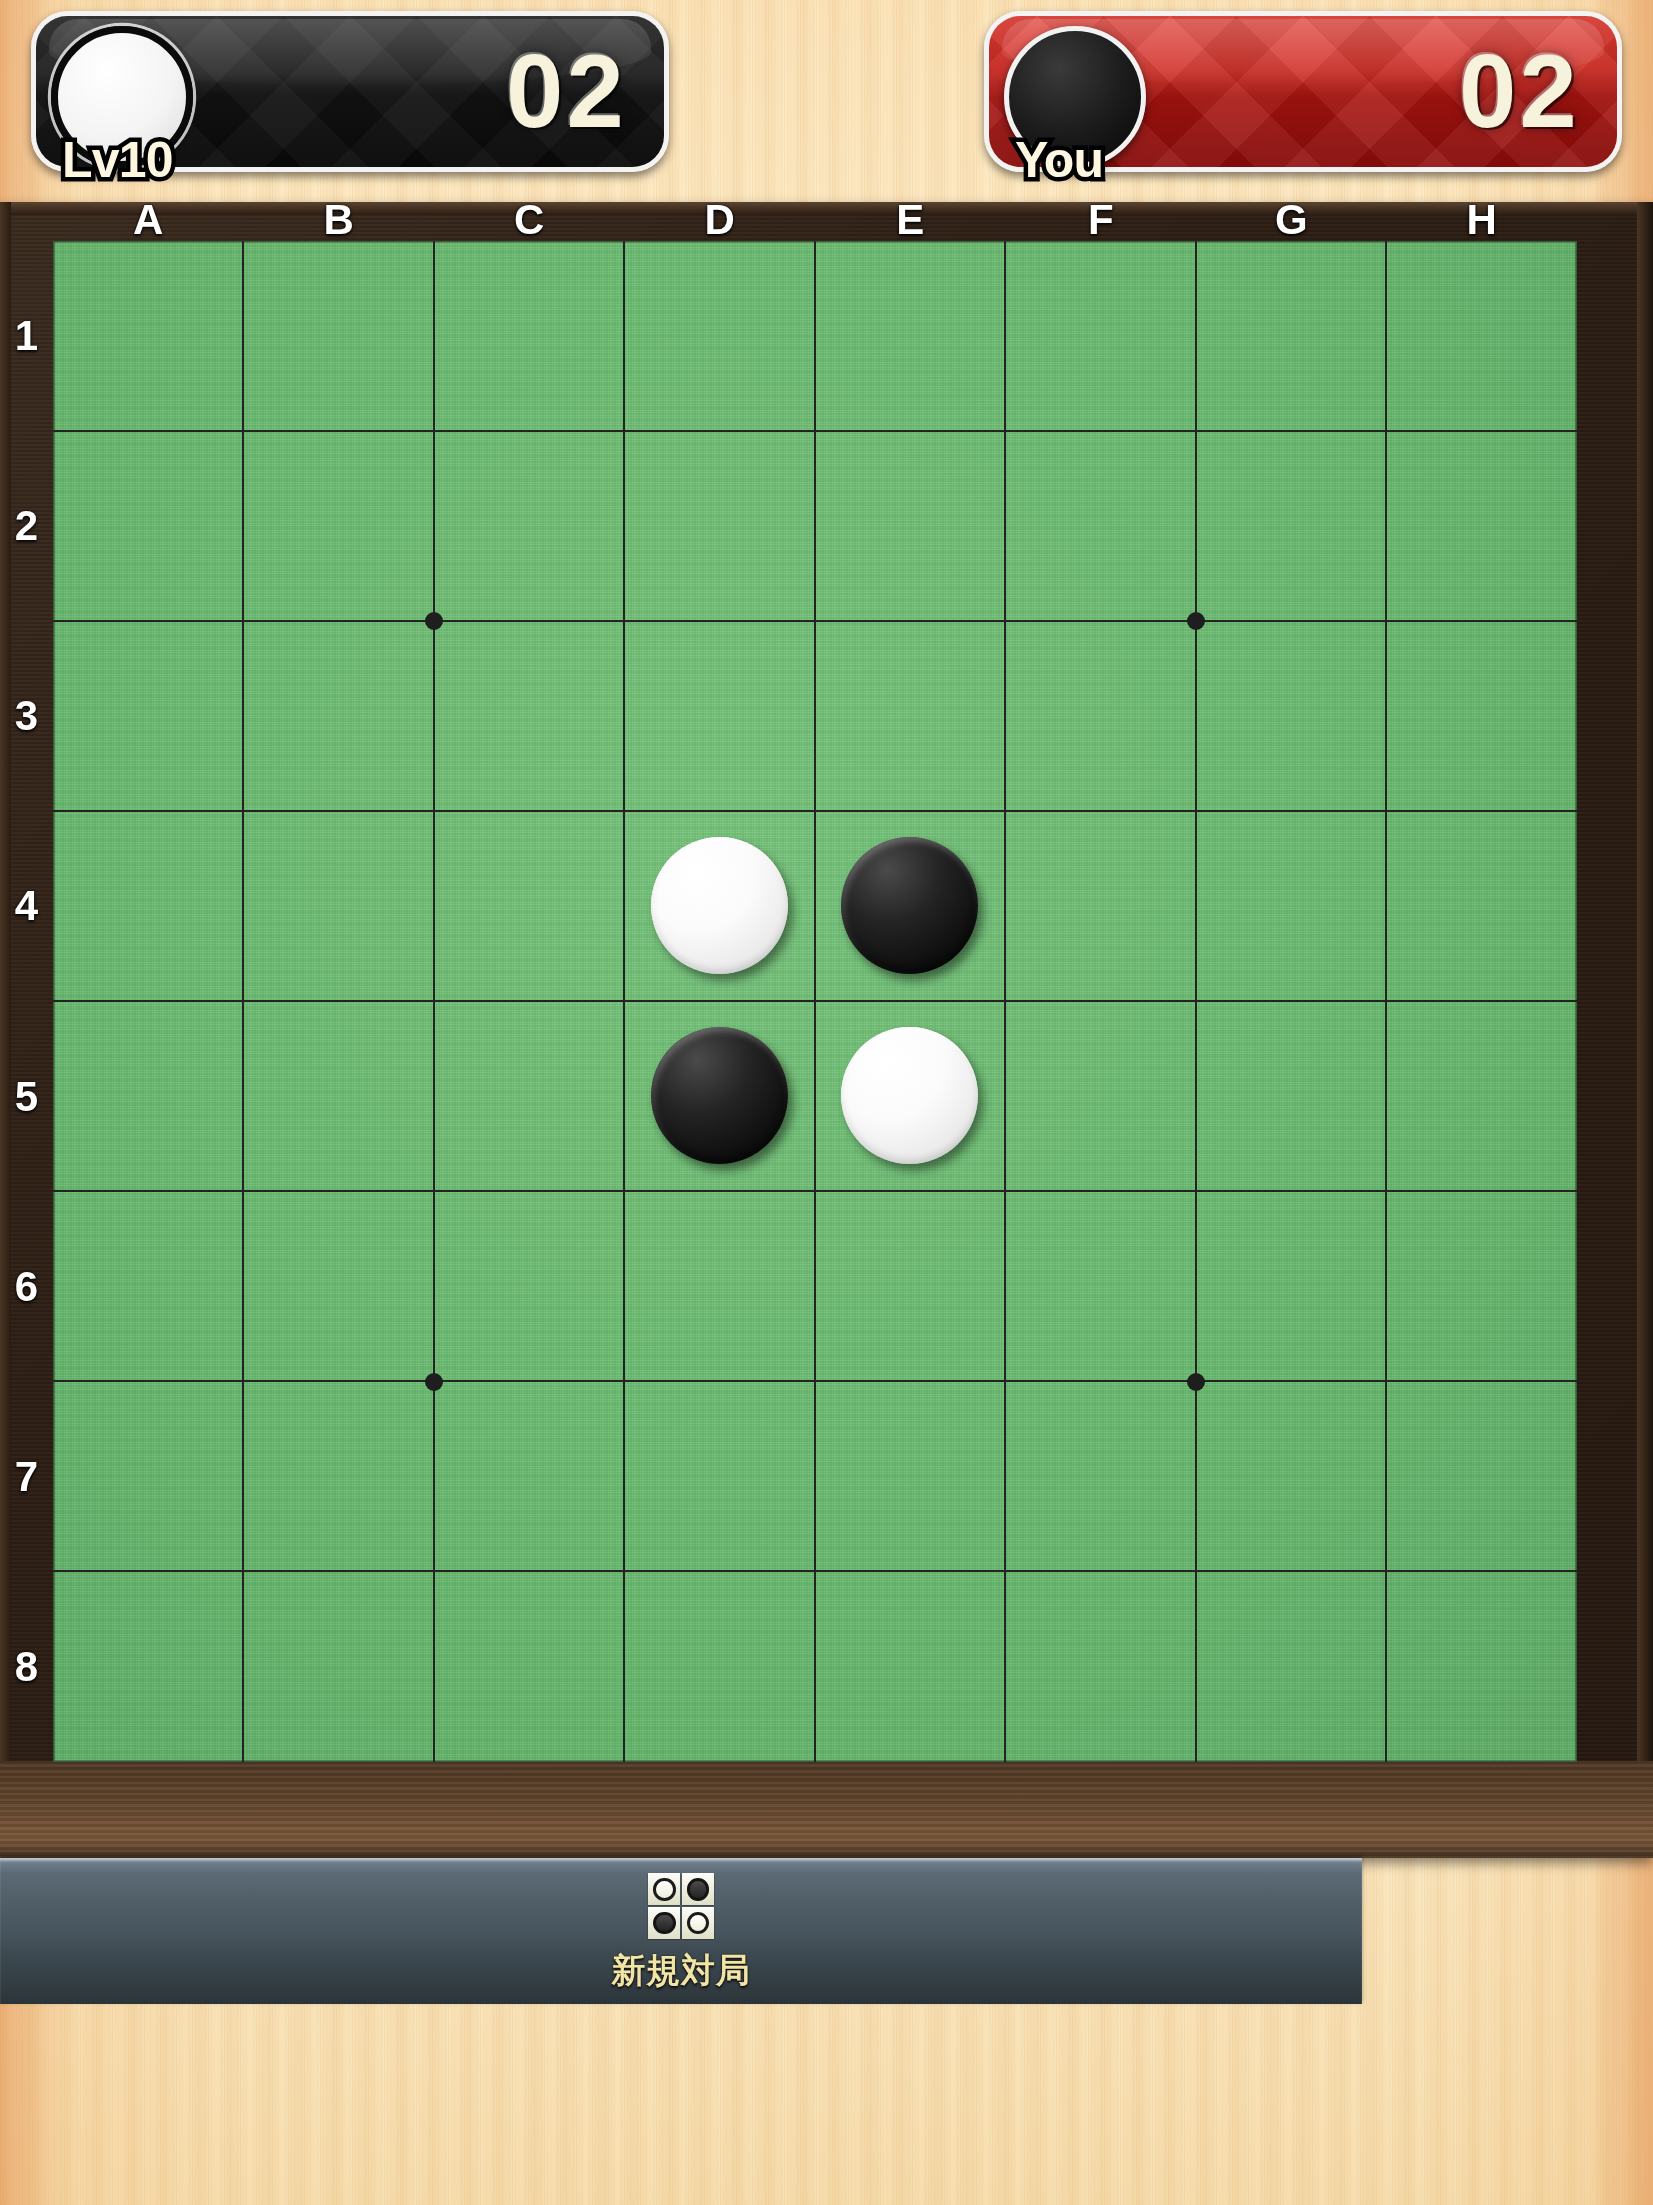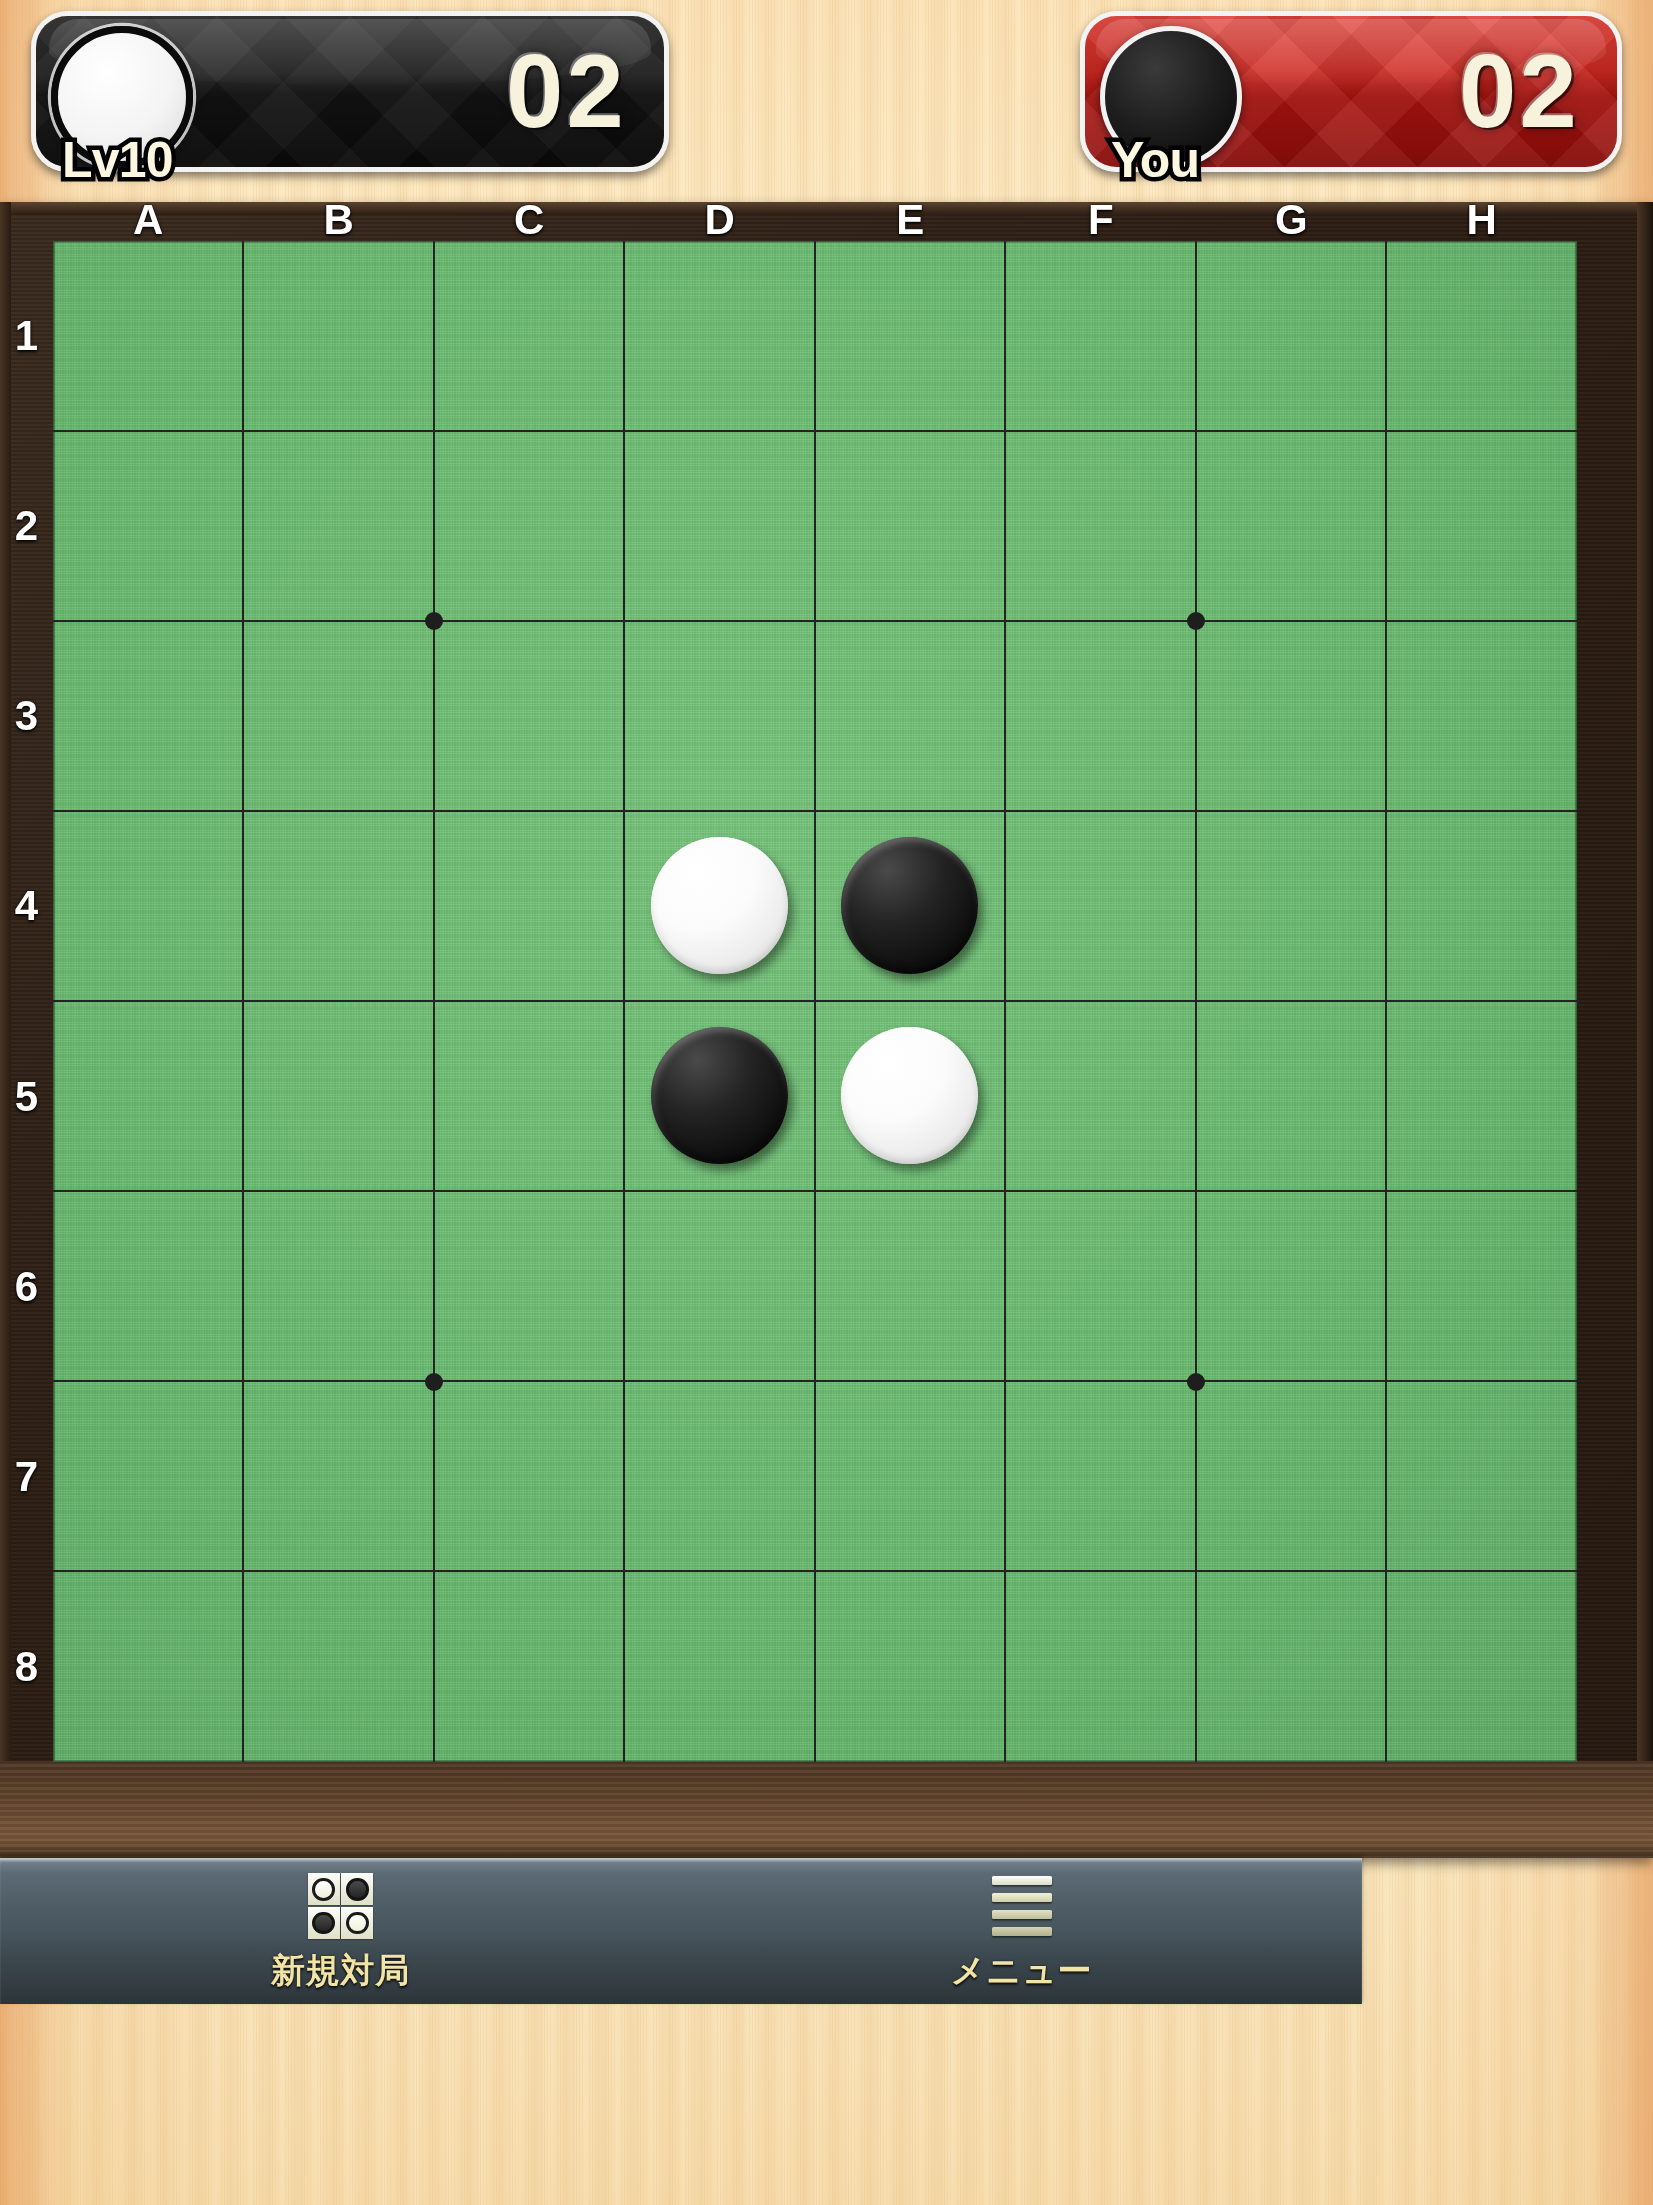--- a/index.html
+++ b/index.html
@@ -48,21 +48,21 @@
     box-shadow: 0 4.8px 8px rgba(0,0,0,0.45), inset 0 2.4px 4.8px rgba(255,255,255,0.22);
     overflow: visible;
   }
   .panel-inner {
     position: absolute;
     inset: 0;
     border-radius: 31.5px;
     overflow: hidden;
   }
   .panel-cpu { left: 31px; width: 638px; }
-  .panel-you { right: 31px; width: 542px; }
+  .panel-you { right: 31px; width: 638px; }
 
   .bg-cpu {
     position: absolute; inset: 0;
     background:
       repeating-linear-gradient(45deg, rgba(255,255,255,0.030) 0 47px, rgba(0,0,0,0.03) 47px 94px),
       repeating-linear-gradient(-45deg, rgba(255,255,255,0.030) 0 47px, rgba(0,0,0,0.03) 47px 94px),
       linear-gradient(180deg, #2e2e2e 0%, #242424 38%, #121212 52%, #080808 100%);
   }
   .bg-you {
     position: absolute; inset: 0;
@@ -487,28 +487,17 @@
           <div class="ng-tile">
               <div class="ng-dot w"></div>
             </div>
         </div>
       </div>
       <div class="tb-label">新規対局</div>
     </div>
 
 
 
-    <div class="tb-btn">
-      <div class="tb-icon">
-        <div class="ham">
-            <span></span>
-            <span></span>
-            <span></span>
-            <span></span>
-          </div>
-      </div>
-      <div class="tb-label">メニュー</div>
-    </div>
 
 
   </div>
 </div>
 
 
 </body></html>

